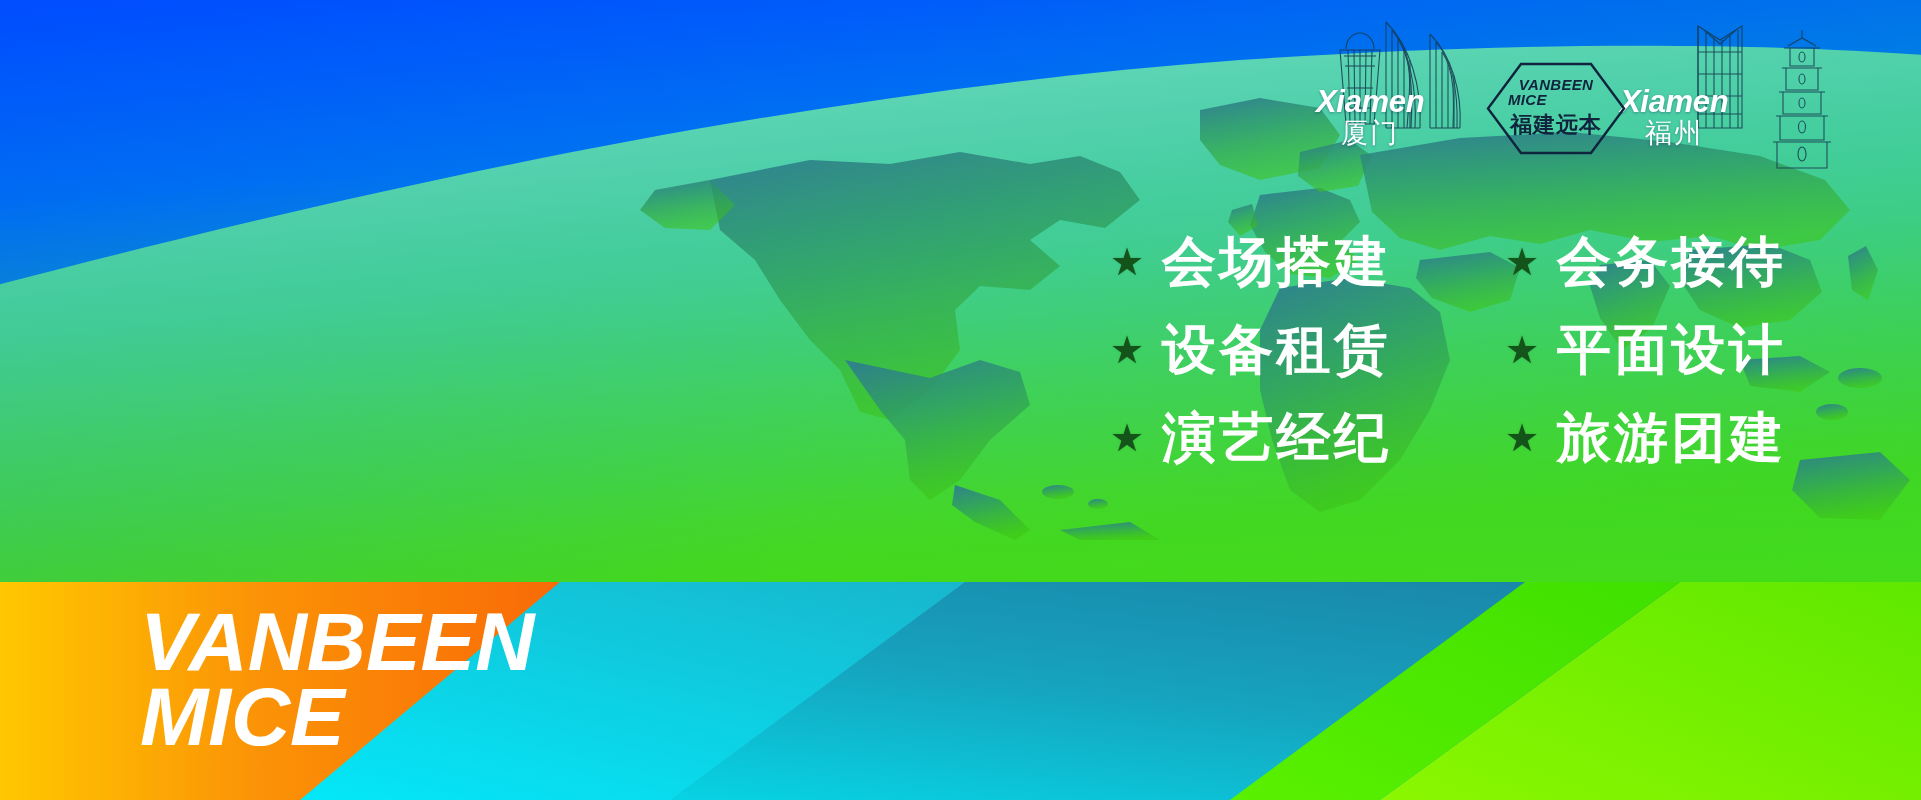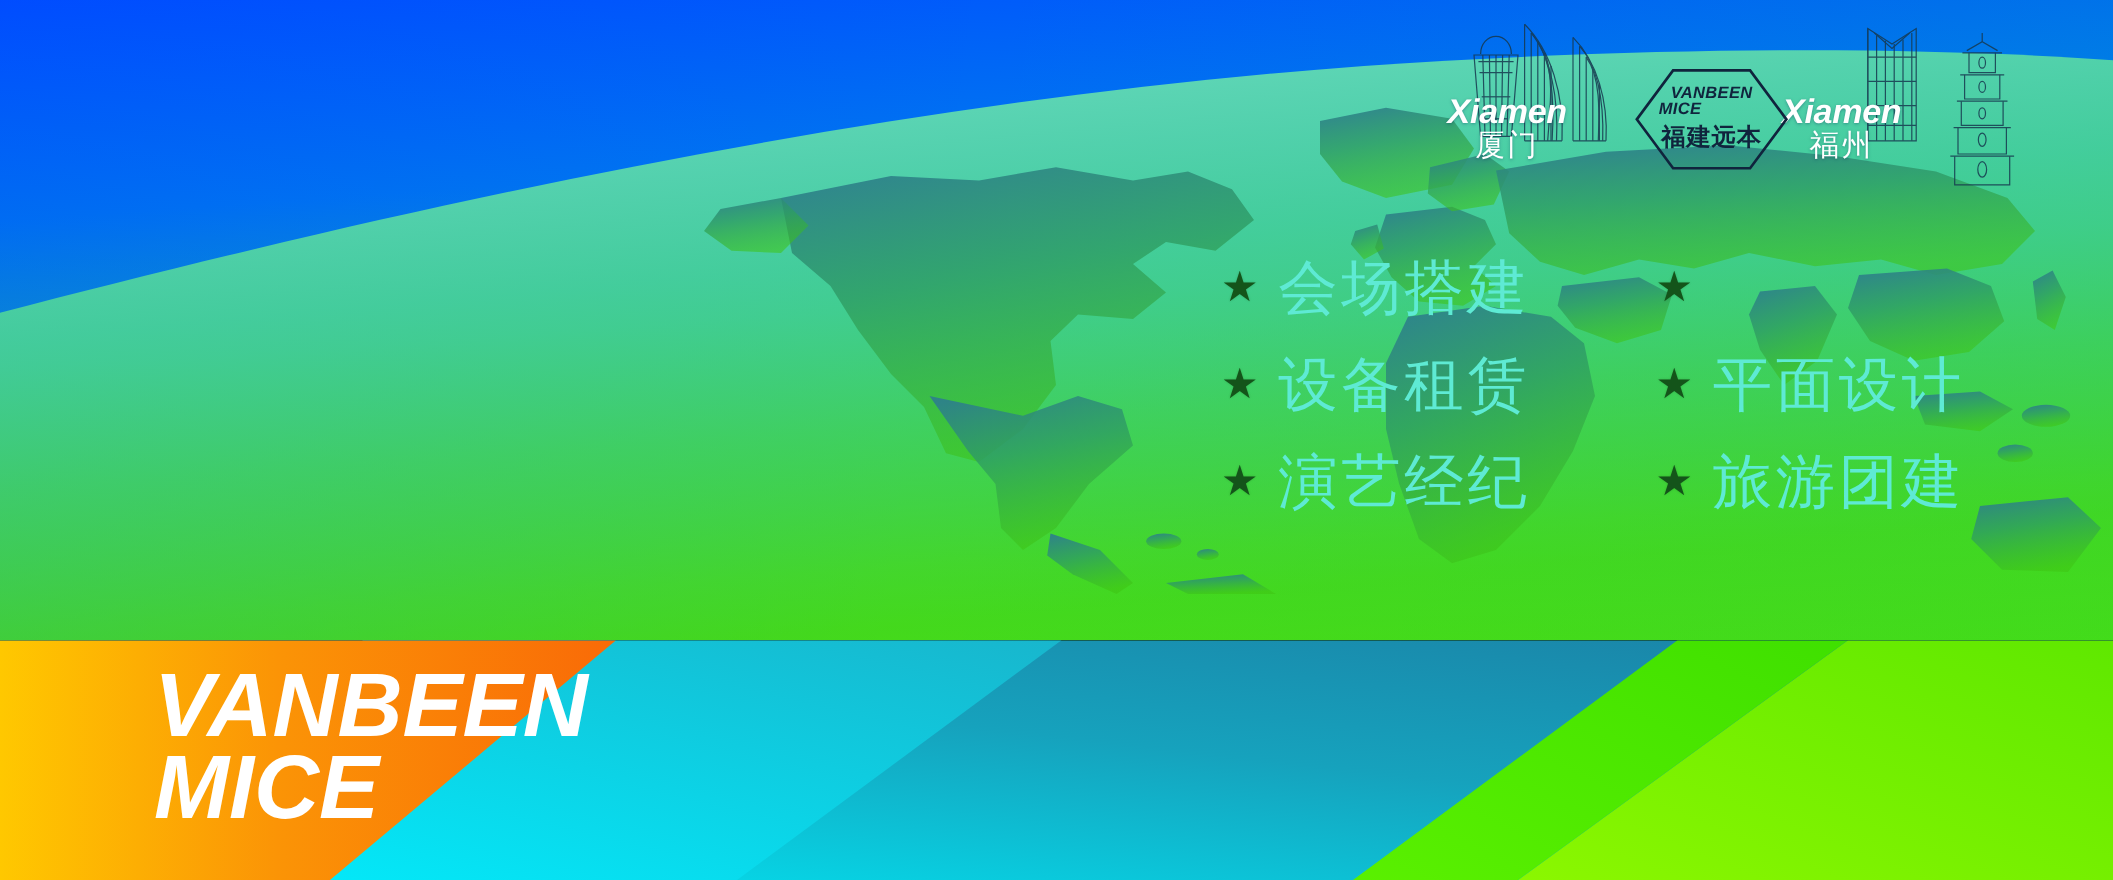--- a/index.html
+++ b/index.html
@@ -48,21 +48,21 @@
   .services{
     position:absolute;left:1110px;top:218px;width:790px;
   }
   .svc-row{display:flex;align-items:center;height:88px;}
   .svc-cell{display:flex;align-items:center;width:395px;}
   .svc-star{
     color:#14541a;font-size:38px;line-height:1;margin-right:18px;
     flex:0 0 auto;text-shadow:0 0 2px rgba(0,50,0,.25);
   }
   .svc-label{
-    color:#5eead4;font-size:54px;letter-spacing:.06em;font-weight:400;
+    color:#ffffff;font-size:54px;letter-spacing:.06em;font-weight:700;
     font-family:"DejaVu Sans","Liberation Sans",sans-serif;
     white-space:nowrap;
   }
 
   
   .citybar{position:absolute;left:1300px;top:4px;width:620px;height:175px;}
   .city-art{position:absolute;left:0;top:0;width:620px;height:175px;}
   .city-art svg{display:block;}
 
   .city-label{position:absolute;color:#fff;text-shadow:0 1px 3px rgba(0,30,80,.35);}
@@ -196,20 +196,21 @@
 
 
   <div class="services">
     <div class="svc-row">
       <div class="svc-cell">
         <span class="svc-star">★</span>
         <span class="svc-label">会场搭建</span>
       </div>
       <div class="svc-cell">
         <span class="svc-star">★</span>
+        <span class="svc-label">会务接待</span>
       </div>
     </div>
     <div class="svc-row">
       <div class="svc-cell">
         <span class="svc-star">★</span>
         <span class="svc-label">设备租赁</span>
       </div>
       <div class="svc-cell">
         <span class="svc-star">★</span>
         <span class="svc-label">平面设计</span>

